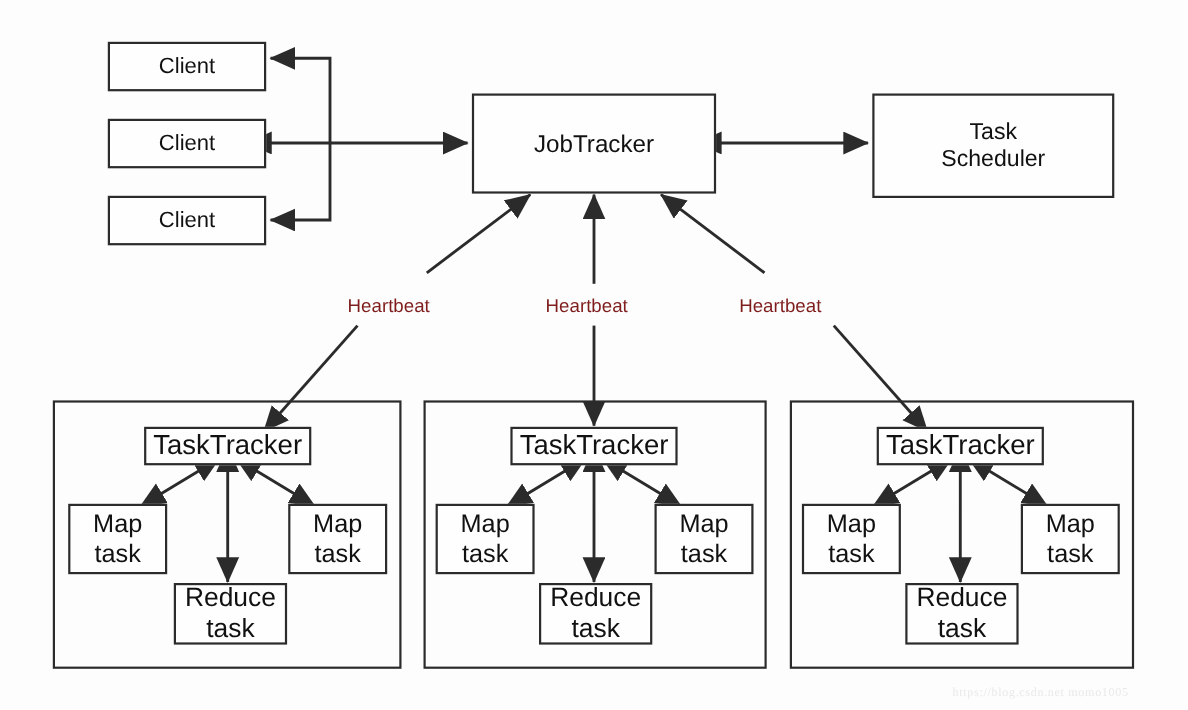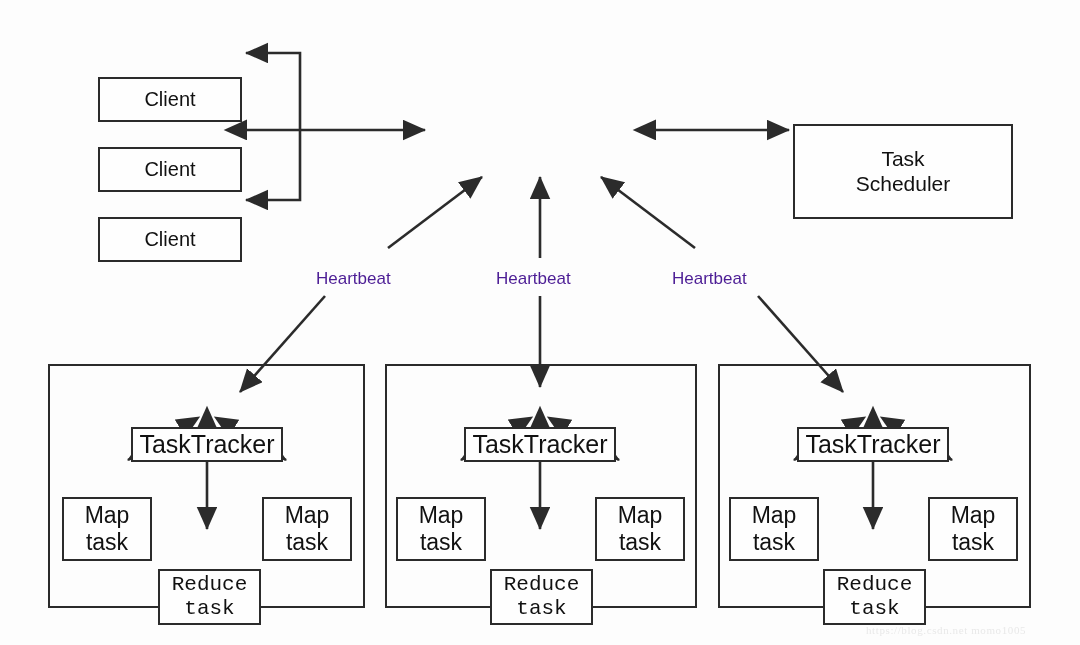--- a/index.html
+++ b/index.html
@@ -32,39 +32,38 @@
     background: #fefefe;
     border: 2px solid #2b2b2b;
     display: flex;
     align-items: center;
     justify-content: center;
     text-align: center;
     color: #111111;
     line-height: 1.16;
     white-space: pre-line;
     z-index: 3;
-    margin-top: 39px;
   }
   .cluster-frame {
     position: absolute;
     box-sizing: border-box;
     background: transparent;
     border: 2px solid #2b2b2b;
     z-index: 1;
   }
   .client-node { font-size: 20px; }
   .jobtracker-node { font-size: 22px; }
   .scheduler-node { font-size: 21px; }
   .tasktracker-node { font-size: 25px; }
   .map-node { font-size: 23px; }
-  .reduce-node { font-size: 21px; font-family: Liberation Mono, monospace; }
+  .reduce-node { font-size: 24px; }
   .heartbeat-label {
     position: absolute;
     font-size: 17px;
-    color: #4c1d95;
+    color: #7f1d1d;
     white-space: nowrap;
     z-index: 4;
   }
   .watermark {
     position: absolute;
     font-family: "Liberation Serif", "DejaVu Serif", serif;
     font-size: 11px;
     color: #e9e9e9;
     letter-spacing: 0.6px;
     white-space: nowrap;
@@ -126,20 +125,21 @@
       <line x1="873" y1="428" x2="873" y2="529" marker-start="url(#ah-start)" marker-end="url(#ah)"></line>
     </g>
   </svg>
 
   <div class="node client-node" style="left:98px; top:38px; width:144px; height:45px;">Client</div>
 
   <div class="node client-node" style="left:98px; top:108px; width:144px; height:45px;">Client</div>
 
   <div class="node client-node" style="left:98px; top:178px; width:144px; height:45px;">Client</div>
 
+  <div class="node jobtracker-node" style="left:429px; top:85px; width:222px; height:91px;">JobTracker</div>
 
   <div class="node scheduler-node" style="left:793px; top:85px; width:220px; height:95px;">Task
 Scheduler</div>
 
   <div class="heartbeat-label" style="left:316px; top:269px;">Heartbeat</div>
   <div class="heartbeat-label" style="left:496px; top:269px;">Heartbeat</div>
   <div class="heartbeat-label" style="left:672px; top:269px;">Heartbeat</div>
 
   <div class="cluster-frame" style="left:48px; top:364px; width:317px; height:244px;"></div>
   <div class="node tasktracker-node" style="left:131px; top:388px; width:152px; height:35px;">TaskTracker</div>

